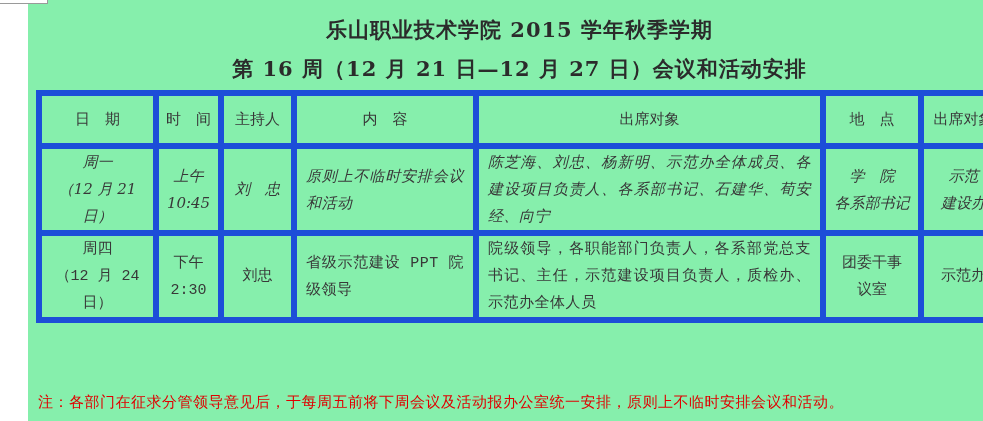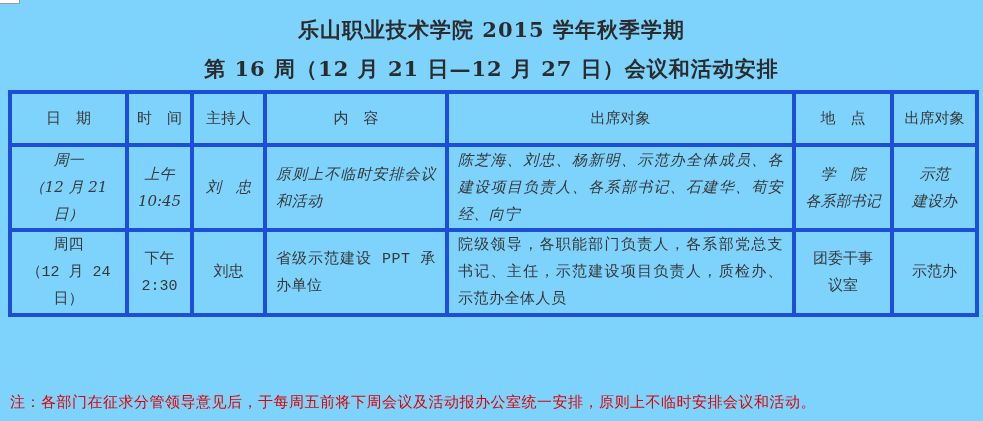--- a/index.html
+++ b/index.html
@@ -1,41 +1,41 @@
 <!DOCTYPE html>
 <html><head>
 <meta charset="utf-8">
 <style>
   html,body{margin:0;padding:0;}
   body{
     width:983px;height:421px;background:#ffffff;overflow:hidden;position:relative;
     font-family:"DejaVu Serif","Liberation Serif",serif;
   }
-  .page{position:absolute;inset:0;background:#7dd3fc;}
+  .page{position:absolute;inset:0;background:#86efac;margin-left:28px;}
   
   .corner-artifact{
     position:absolute;left:-30px;top:-9px;width:48px;height:11px;
     border:1px solid #9a9a9a;background:#ffffff;
   }
   .title-line1{
     position:absolute;left:0;top:16px;width:983px;text-align:center;
     font-size:21px;font-weight:bold;color:#2b2b2b;letter-spacing:1px;line-height:28px;
   }
   .title-line2{
     position:absolute;left:0;top:54px;width:983px;text-align:center;
     font-size:21px;font-weight:bold;color:#2b2b2b;letter-spacing:1px;line-height:30px;
   }
   table.schedule{
     position:absolute;left:8px;top:90px;width:967px;
     border-collapse:collapse;table-layout:fixed;
     border:1px solid #000;border-bottom:3px solid #000;
     color:#383838;font-size:15px;
   }
   table.schedule th, table.schedule td{
-    border:4px solid #1d4ed8;vertical-align:middle;
+    border:6px solid #1d4ed8;vertical-align:middle;
     font-weight:normal;line-height:27px;
   }
   table.schedule thead tr{height:53px;}
   table.schedule tbody tr.r0{height:84px;font-style:italic;}
   table.schedule tbody tr.r1{height:85px;}
   table.schedule tbody tr.r2{height:73px;font-family:Liberation Mono, monospace;}
   th.hc{text-align:center;padding:0 2px;white-space:pre-line;}
   td.c{text-align:center;padding:0 2px;white-space:pre-line;}
   td.l{text-align:justify;padding:0 9px;letter-spacing:0.5px;}
   .note{
@@ -87,21 +87,21 @@
 各系部书记</td>
         <td class="c">示范
 建设办</td>
       </tr>
       <tr class="r2">
         <td class="c">周四
 （12 月 24 日）</td>
         <td class="c">下午
 2:30</td>
         <td class="c">刘忠</td>
-        <td class="l">省级示范建设 PPT 承办单位</td>
+        <td class="l">省级示范建设 PPT 院级领导</td>
         <td class="l">院级领导，各职能部门负责人，各系部党总支书记、主任，示范建设项目负责人，质检办、示范办全体人员</td>
         <td class="c">团委干事
 议室</td>
         <td class="c">示范办</td>
       </tr>
     </tbody>
   </table>
 
   <div class="note">注：各部门在征求分管领导意见后，于每周五前将下周会议及活动报办公室统一安排，原则上不临时安排会议和活动。</div>
 

